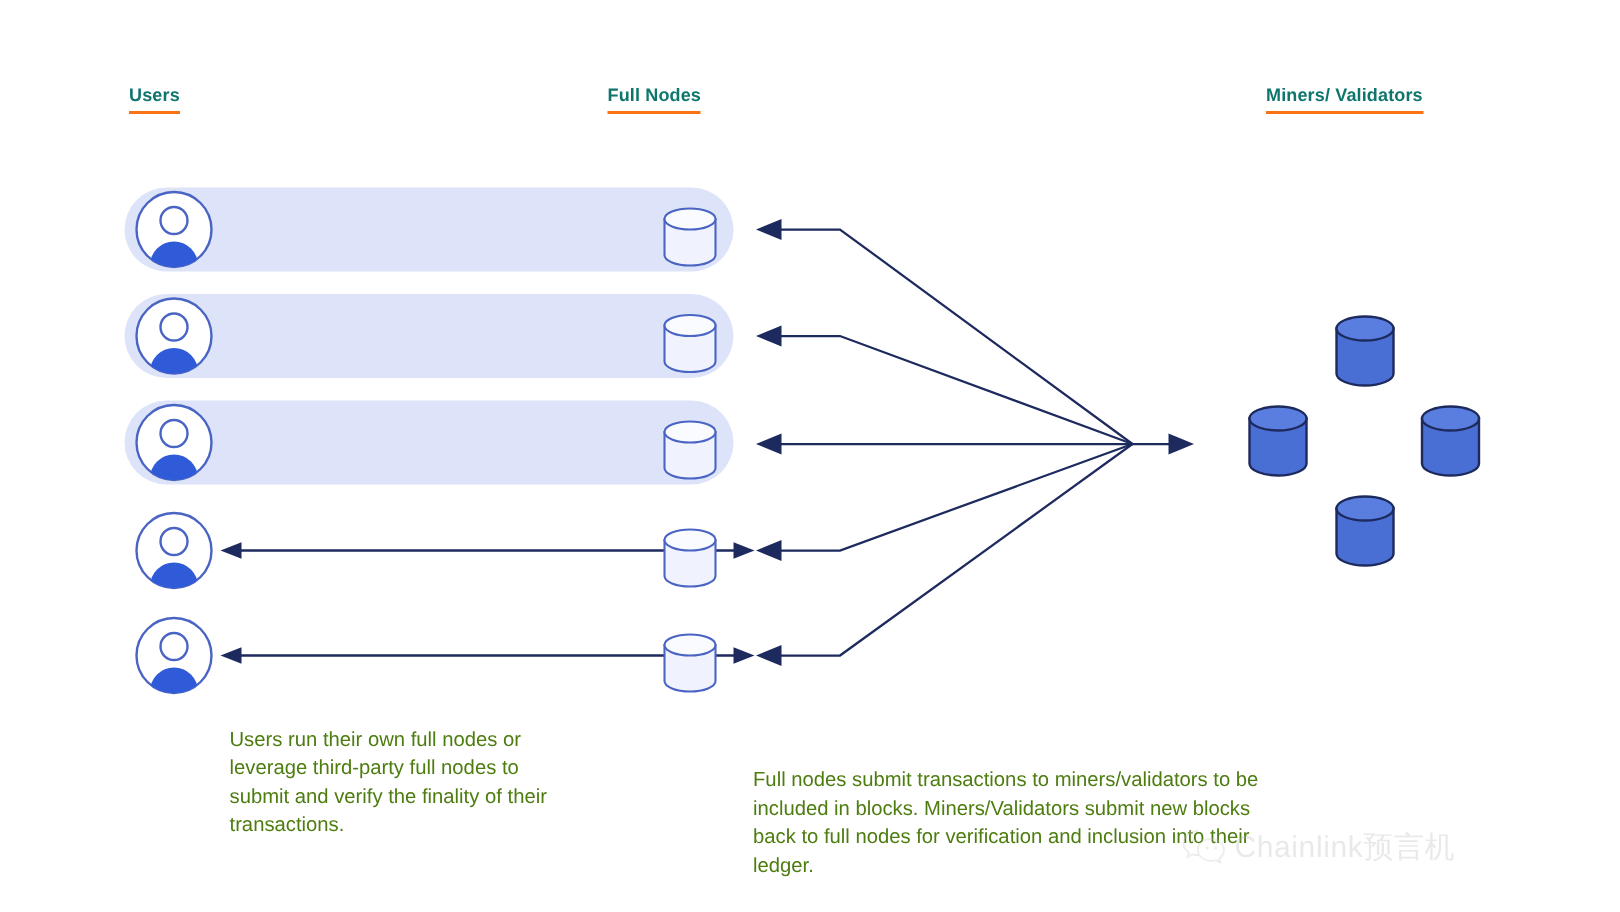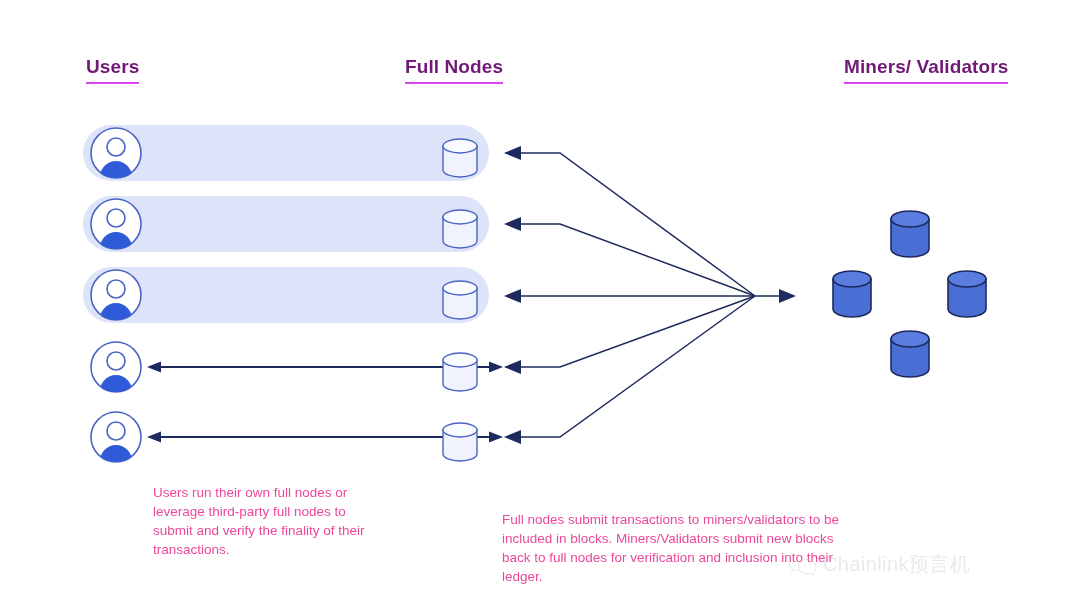--- a/index.html
+++ b/index.html
@@ -13,27 +13,27 @@
   #canvas {
     position: relative;
     width: 1080px;
     height: 608px;
     background: #ffffff;
   }
 
   
   .col-header {
     position: absolute;
-    font-size: 19px;
+    font-size: 12px;
     font-weight: bold;
-    color: #701a75;
+    color: #0f766e;
     letter-spacing: 0.1px;
     white-space: nowrap;
     padding-bottom: 4px;
-    border-bottom: 2px solid #d946ef;
+    border-bottom: 2px solid #f97316;
   }
   #hdr-users      { left: 86px;  top: 56px; }
   #hdr-fullnodes  { left: 405px; top: 56px; }
   #hdr-miners     { left: 844px; top: 56px; }
 
   
   .row {
     position: absolute;
     left: 83px;
     width: 406px;
@@ -92,21 +92,21 @@
   #miner-top    { left: 887px; top: 208px; }
   #miner-left   { left: 829px; top: 268px; }
   #miner-right  { left: 944px; top: 268px; }
   #miner-bottom { left: 887px; top: 328px; }
 
   
   .caption {
     position: absolute;
     font-size: 13.5px;
     line-height: 19px;
-    color: #ec4899;
+    color: #4d7c0f;
     font-family: "Liberation Sans", sans-serif;
   }
   #caption-left  { left: 153px; top: 483px; width: 230px; }
   #caption-right { left: 502px; top: 483px; width: 345px; margin-top: 27px; }
 
   
   #watermark {
     position: absolute;
     left: 788px;
     top: 551px;

